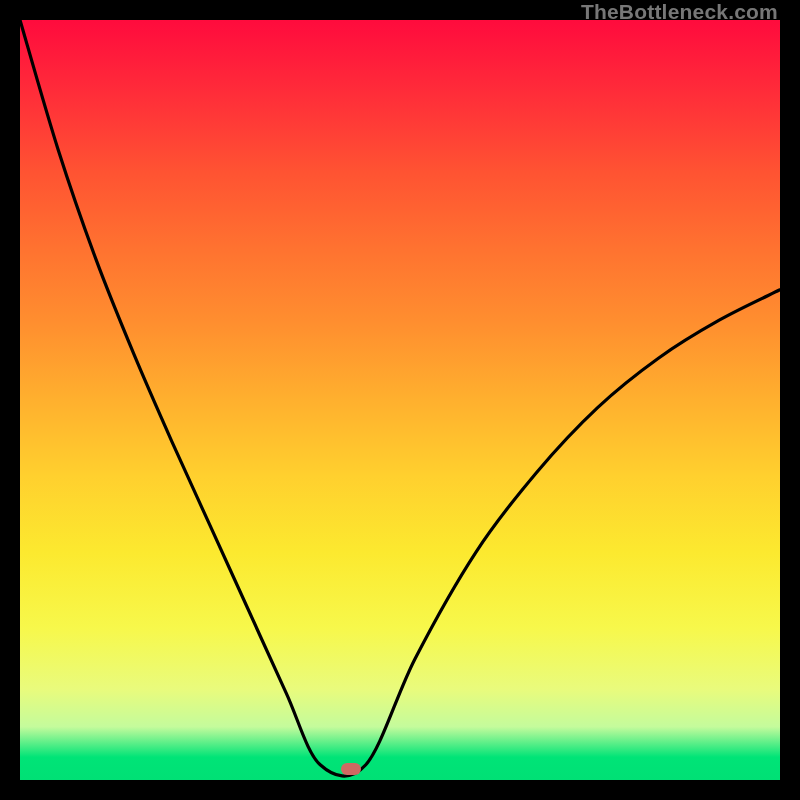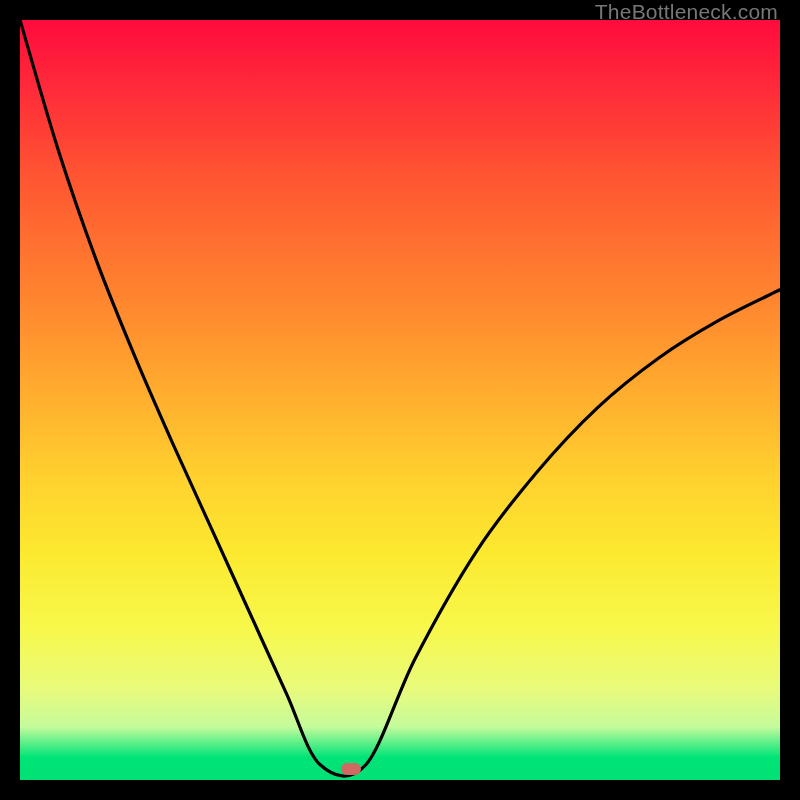--- a/index.html
+++ b/index.html
@@ -36,21 +36,21 @@
       #00e477 97%,
       #00e075 100%
     );
   }
   .watermark {
     position: absolute;
     top: 0px;
     right: 22px;
     color: #777;
     font-size: 21px;
-    font-weight: 400;
+    font-weight: 700;
     letter-spacing: 0.2px;
     user-select: none;
   }
   svg.curve {
     position: absolute;
     left: 0; top: 0;
     width: 760px; height: 760px;
   }
   .marker {
     position: absolute;

